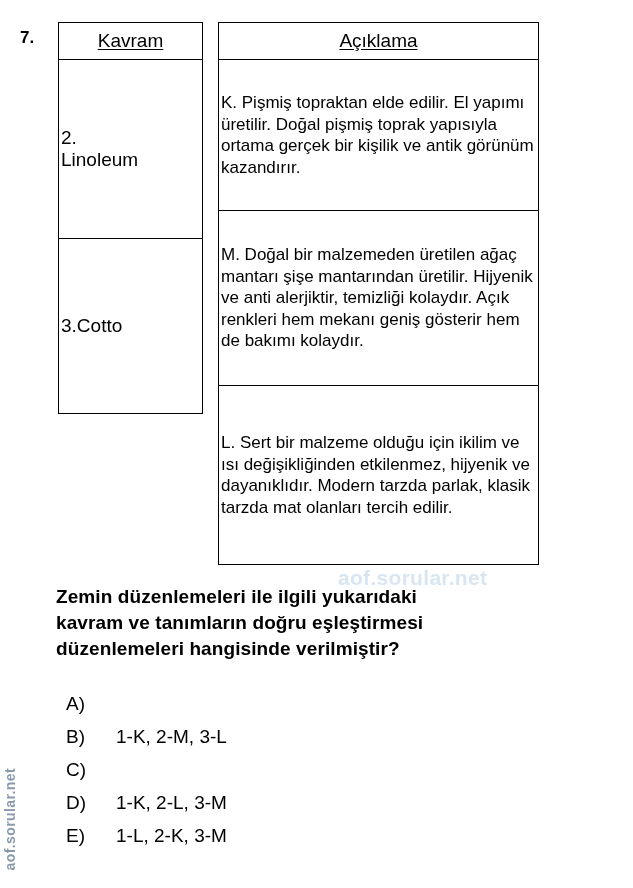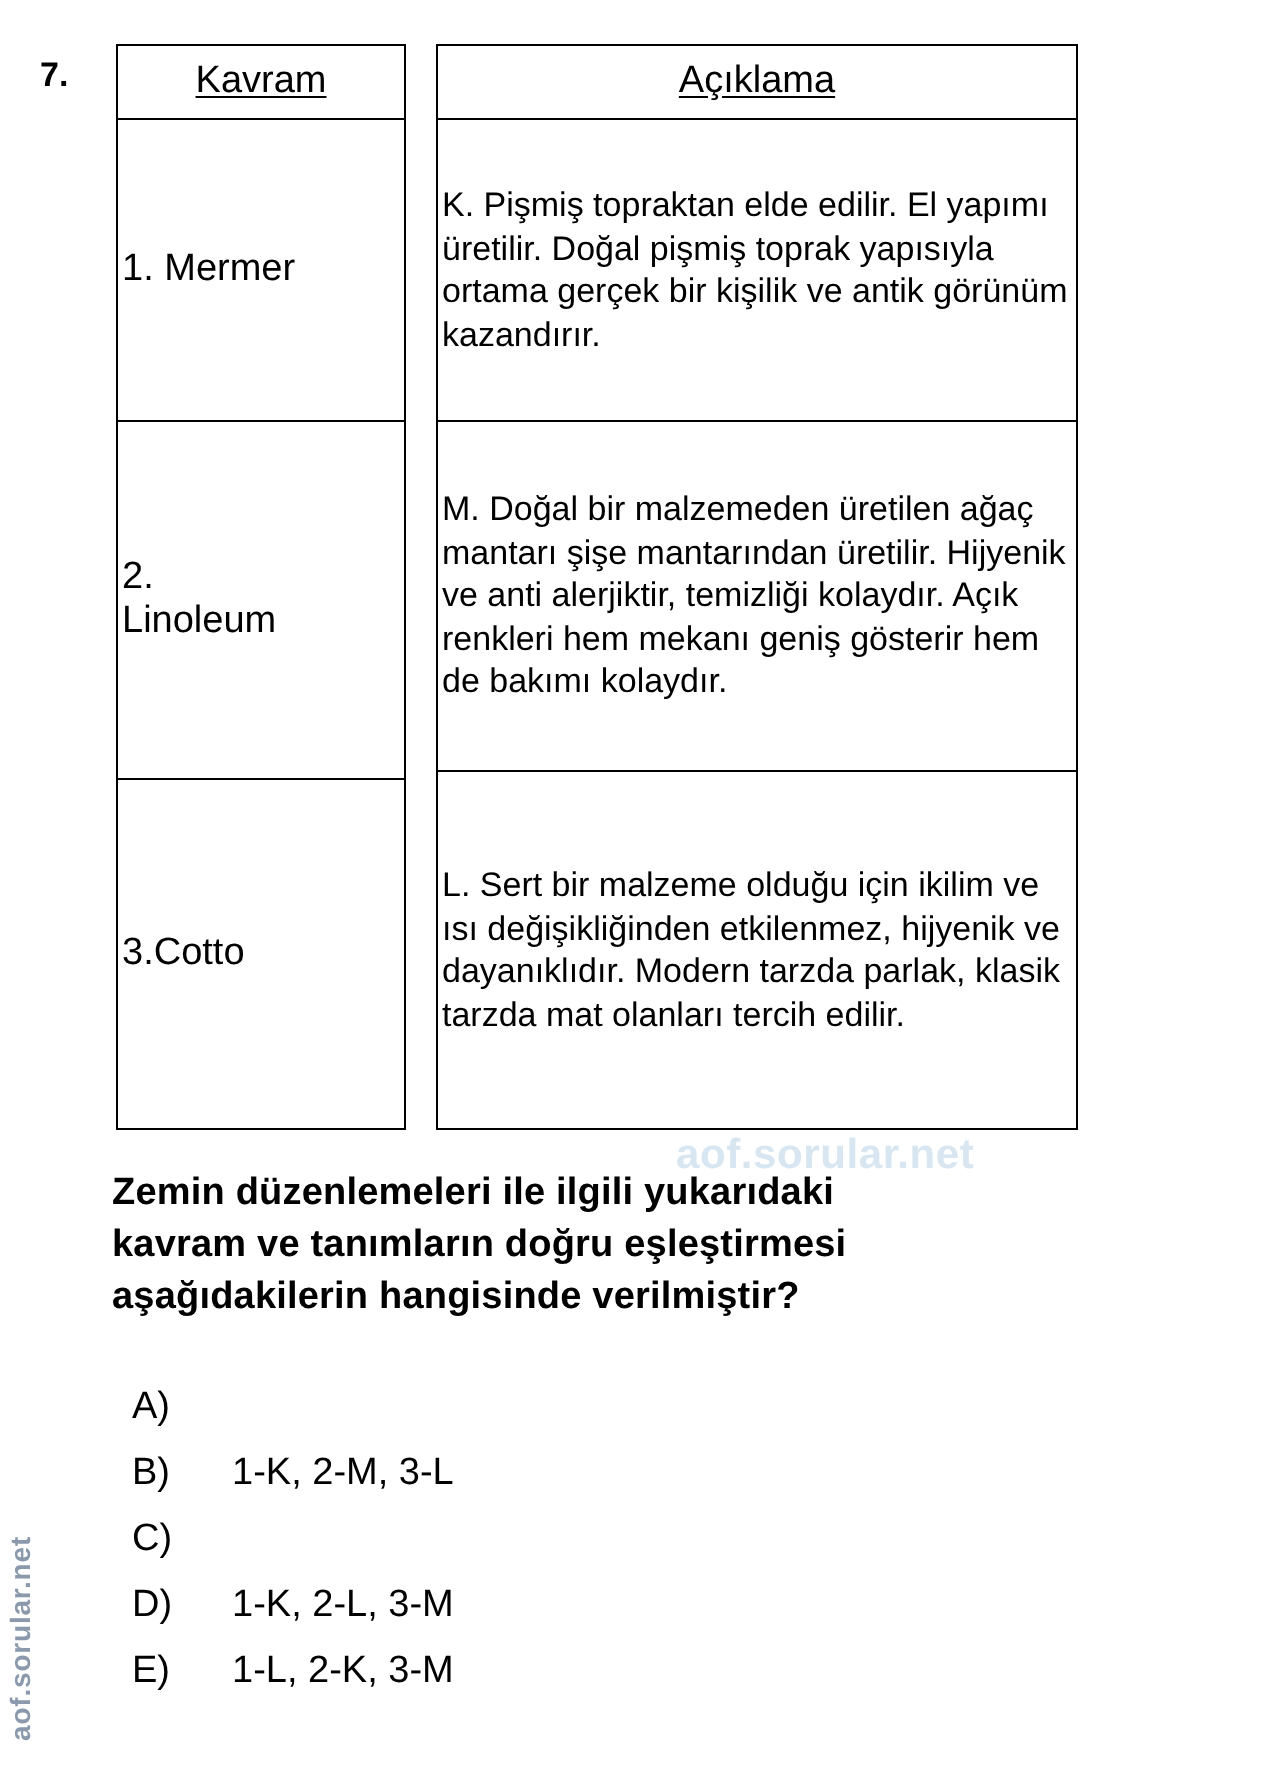--- a/index.html
+++ b/index.html
@@ -146,23 +146,20 @@
 <div id="question-number">7.</div>
 
 <table class="tbl" id="concept-table">
   <tbody>
     <tr>
       <th class="hdr-cell">
         <span class="hdr-text">Kavram</span>
       </th>
     </tr>
     <tr>
-      <td class="concept-cell r1">1. Mermer</td>
-    </tr>
-    <tr>
       <td class="concept-cell r2" style="white-space: pre-line;">2.
 Linoleum</td>
     </tr>
     <tr>
       <td class="concept-cell r3">3.Cotto</td>
     </tr>
   </tbody>
 </table>
 
 <table class="tbl" id="description-table">
@@ -182,21 +179,21 @@
       <td class="desc-cell r2">L. Sert bir malzeme olduğu için ikilim ve ısı değişikliğinden etkilenmez, hijyenik ve dayanıklıdır. Modern tarzda parlak, klasik tarzda mat olanları tercih edilir.</td>
     </tr>
   </tbody>
 </table>
 
 <div id="watermark-center">aof.sorular.net</div>
 
 <div id="question-stem">
   <div>Zemin düzenlemeleri ile ilgili yukarıdaki</div>
   <div>kavram ve tanımların doğru eşleştirmesi</div>
-  <div class="lastline">aşağıdakilerin hangisinde verilmiştir?</div>
+  <div class="lastline">düzenlemeleri hangisinde verilmiştir?</div>
 </div>
 
 <div id="options">
   <div class="option-row">
     <span class="option-letter">A)</span>
   </div>
   <div class="option-row">
     <span class="option-letter">B)</span>
     <span class="option-text">1-K, 2-M, 3-L</span>
   </div>

